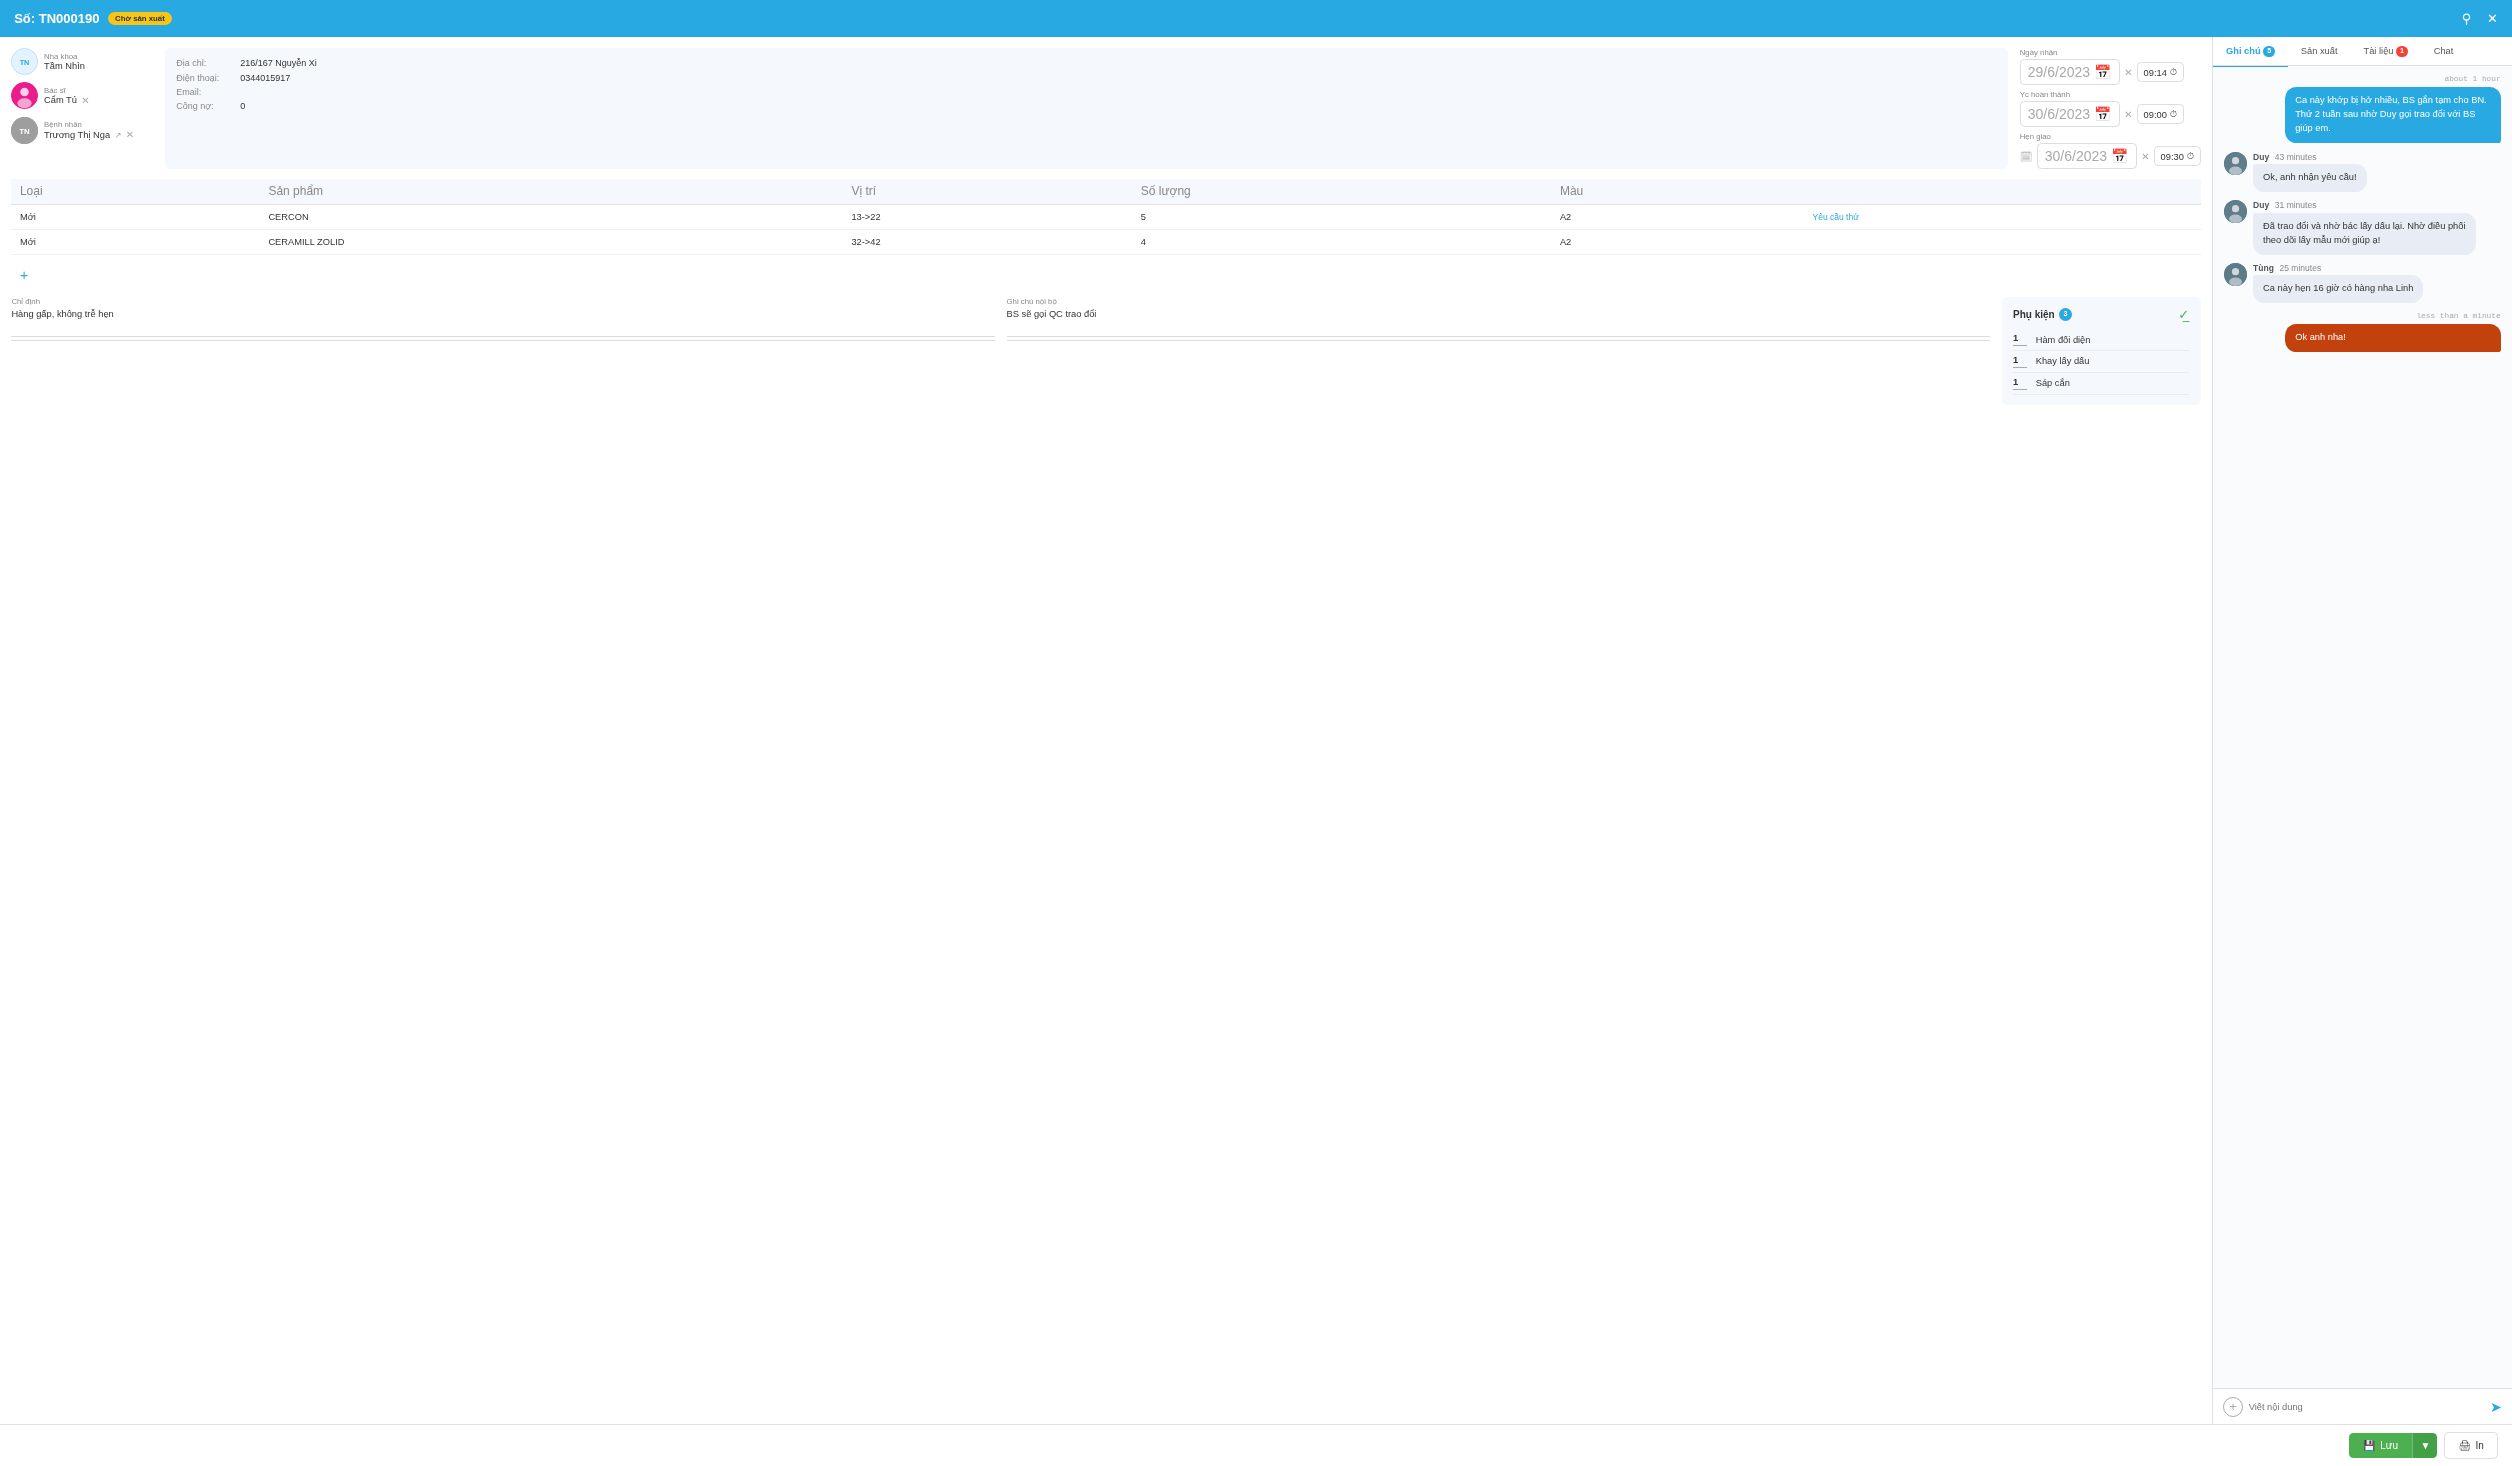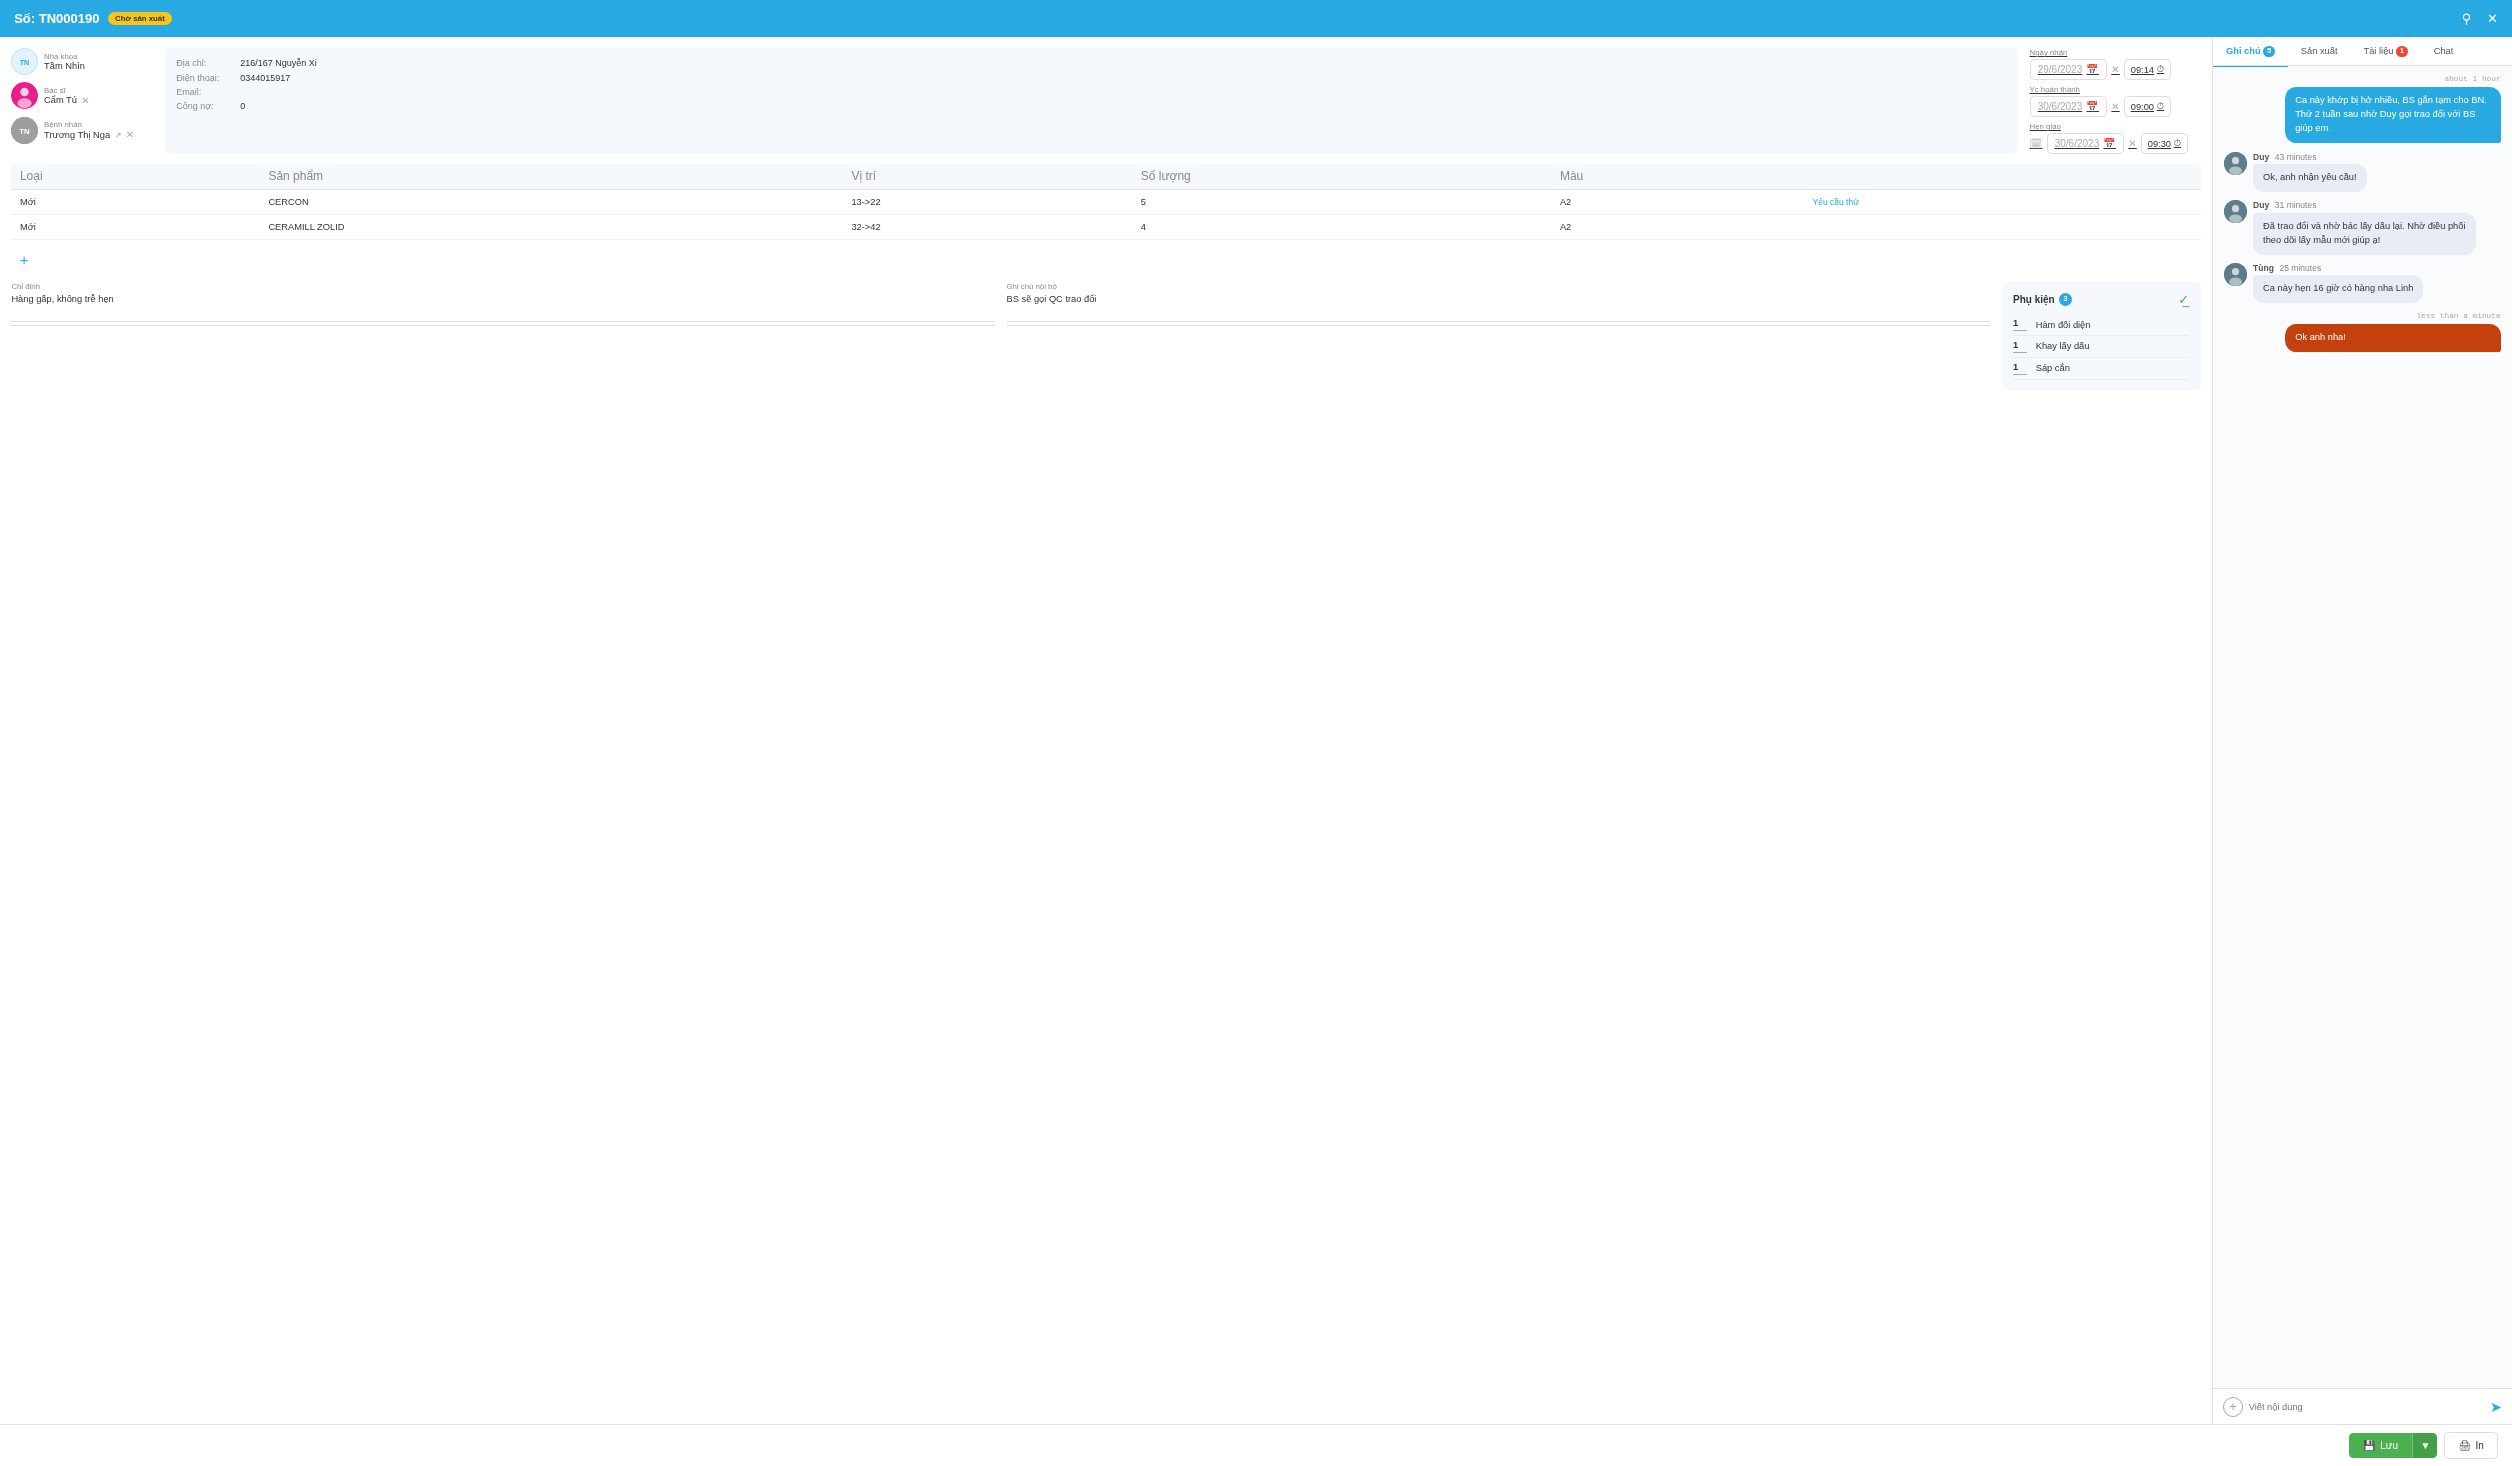--- a/index.html
+++ b/index.html
@@ -36,24 +36,24 @@
     .avatar-gray { background: #9e9e9e; }
     .person-info { display: flex; align-items: center; gap: 5.7px; }
 
     
     .address-box { background: #f5f8fc; border-radius: 5.7px; padding: 10px 11.4px; flex: 1; }
     .address-row { display: flex; margin-bottom: 4.3px; font-size: 9px; }
     .address-key { color: #888; min-width: 64px; }
     .address-val { color: #333; }
 
     
-    .date-section { display: flex; flex-direction: column; gap: 5.7px; min-width: 171px; text-decoration: underline; }
+    .date-section { display: flex; flex-direction: column; gap: 5.7px; min-width: 171px; }
     .date-label { font-size: 7.8px; color: #888; min-width: 57px; }
     .date-input { border: 0.7px solid #ddd; border-radius: 4.3px; padding: 3.6px 7.1px; font-size: 9.3px; display: flex; align-items: center; gap: 4.3px; background: #fff; }
-    .date-input span { color: #aaa; font-size: 10px; }
+    .date-input span { color: #aaa; font-size: 14px; }
     .time-input { border: 0.7px solid #ddd; border-radius: 4.3px; padding: 3.6px 5.7px; font-size: 9.3px; display: flex; align-items: flex-end; gap: 2.8px; }
     .clear-btn { color: #aaa; cursor: pointer; font-size: 10px; }
 
     
     .product-table { width: 100%; border-collapse: collapse; margin-bottom: 5.7px; }
     .product-table th { background: #f5f8fc; padding: 5.7px 8.5px; text-align: left; font-size: 12px; color: #888; font-weight: 500; border-bottom: 0.7px solid #e0e0e0; }
     .product-table td { padding: 7.1px 8.5px; font-size: 9.3px; border-bottom: 0.7px solid #f0f0f0; }
     .yeu-cau-thu { color: #29a9e1; cursor: pointer; font-size: 8.5px; }
     .add-row { padding: 5.7px 8.5px; }
     .add-btn { background: none; border: none; color: #29a9e1; font-size: 14.2px; cursor: pointer; }

